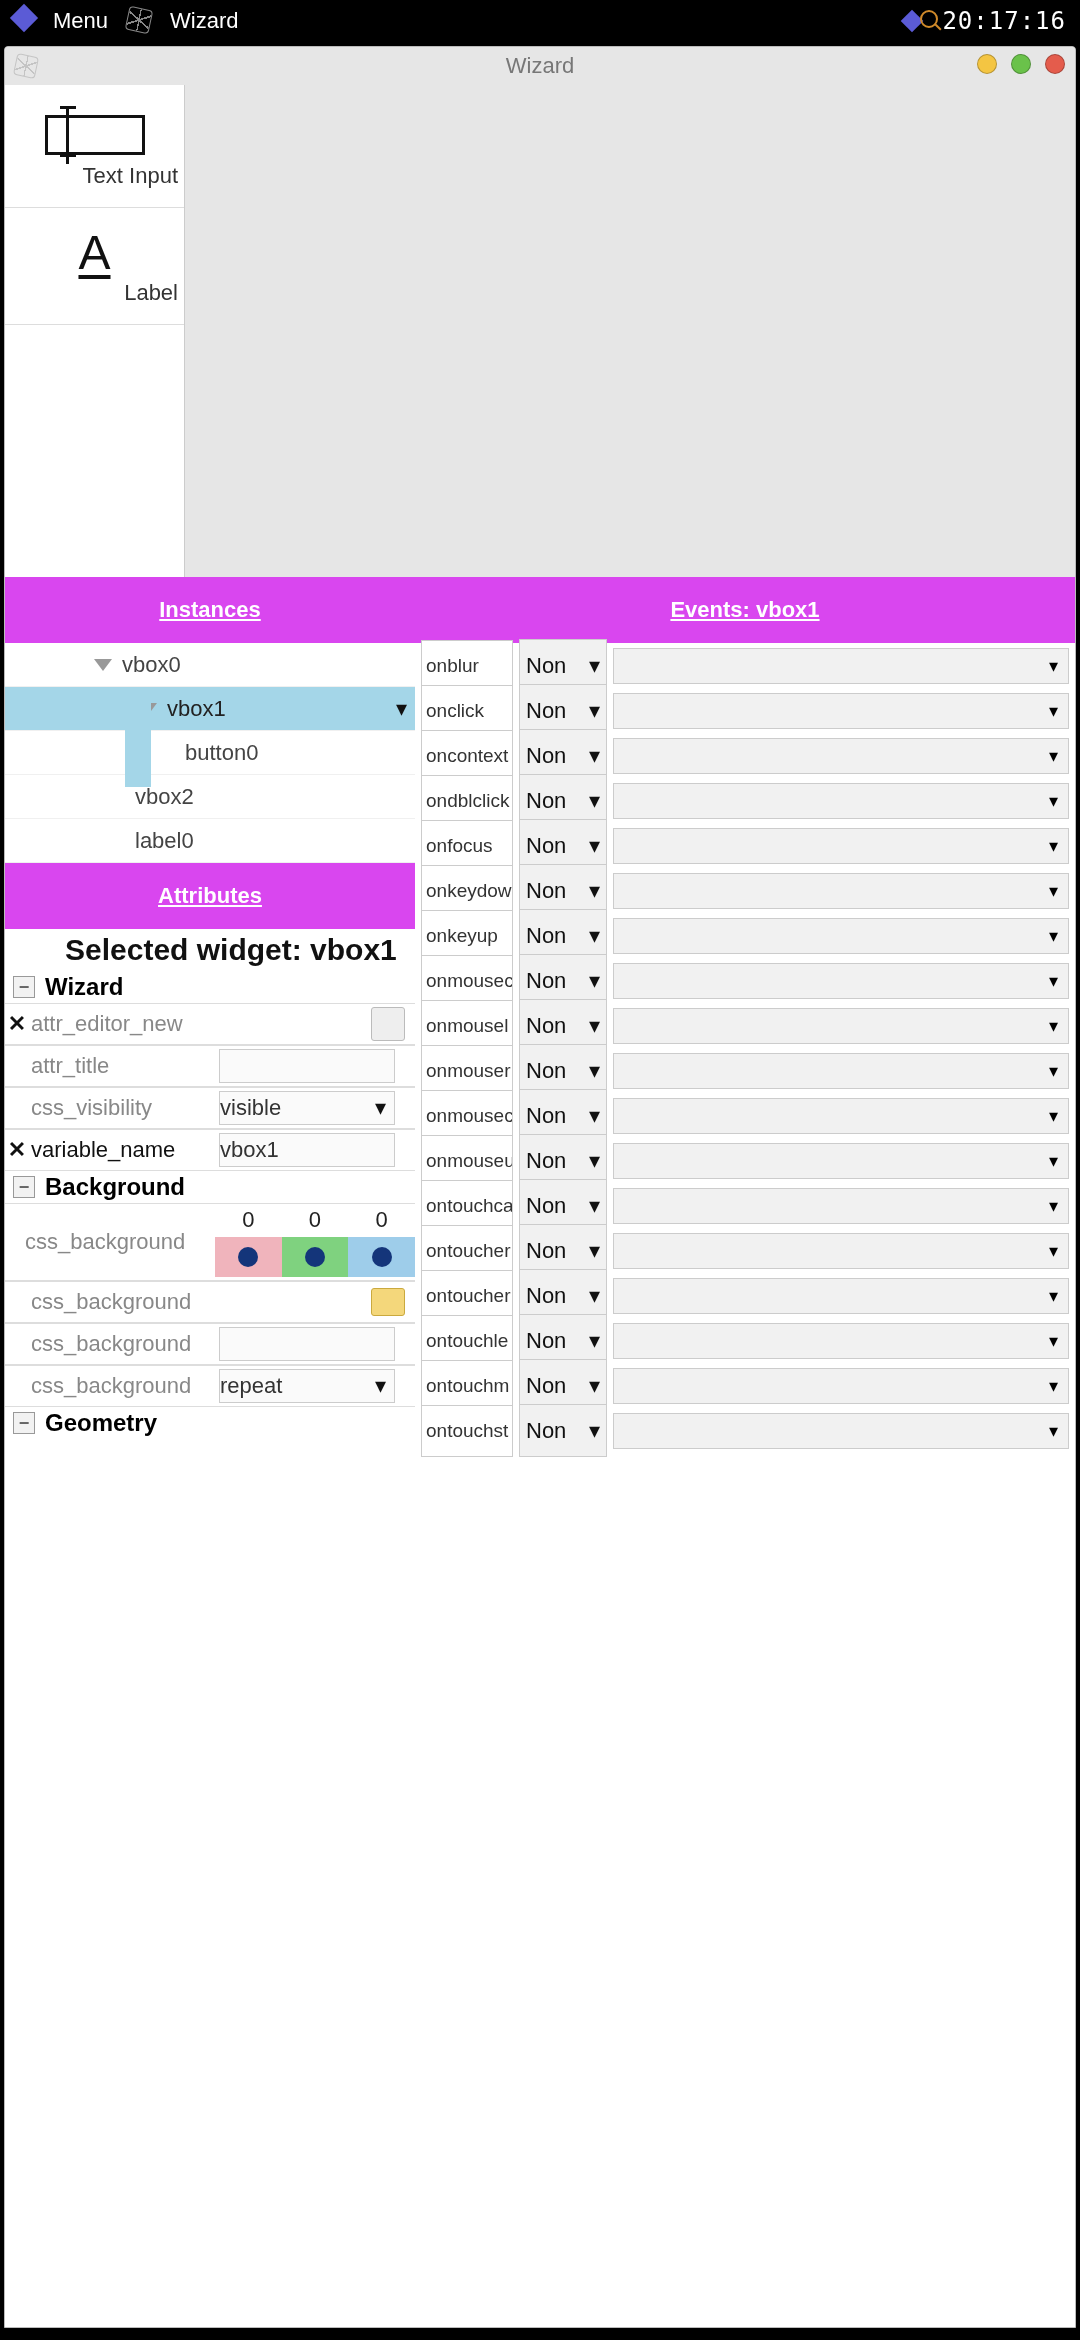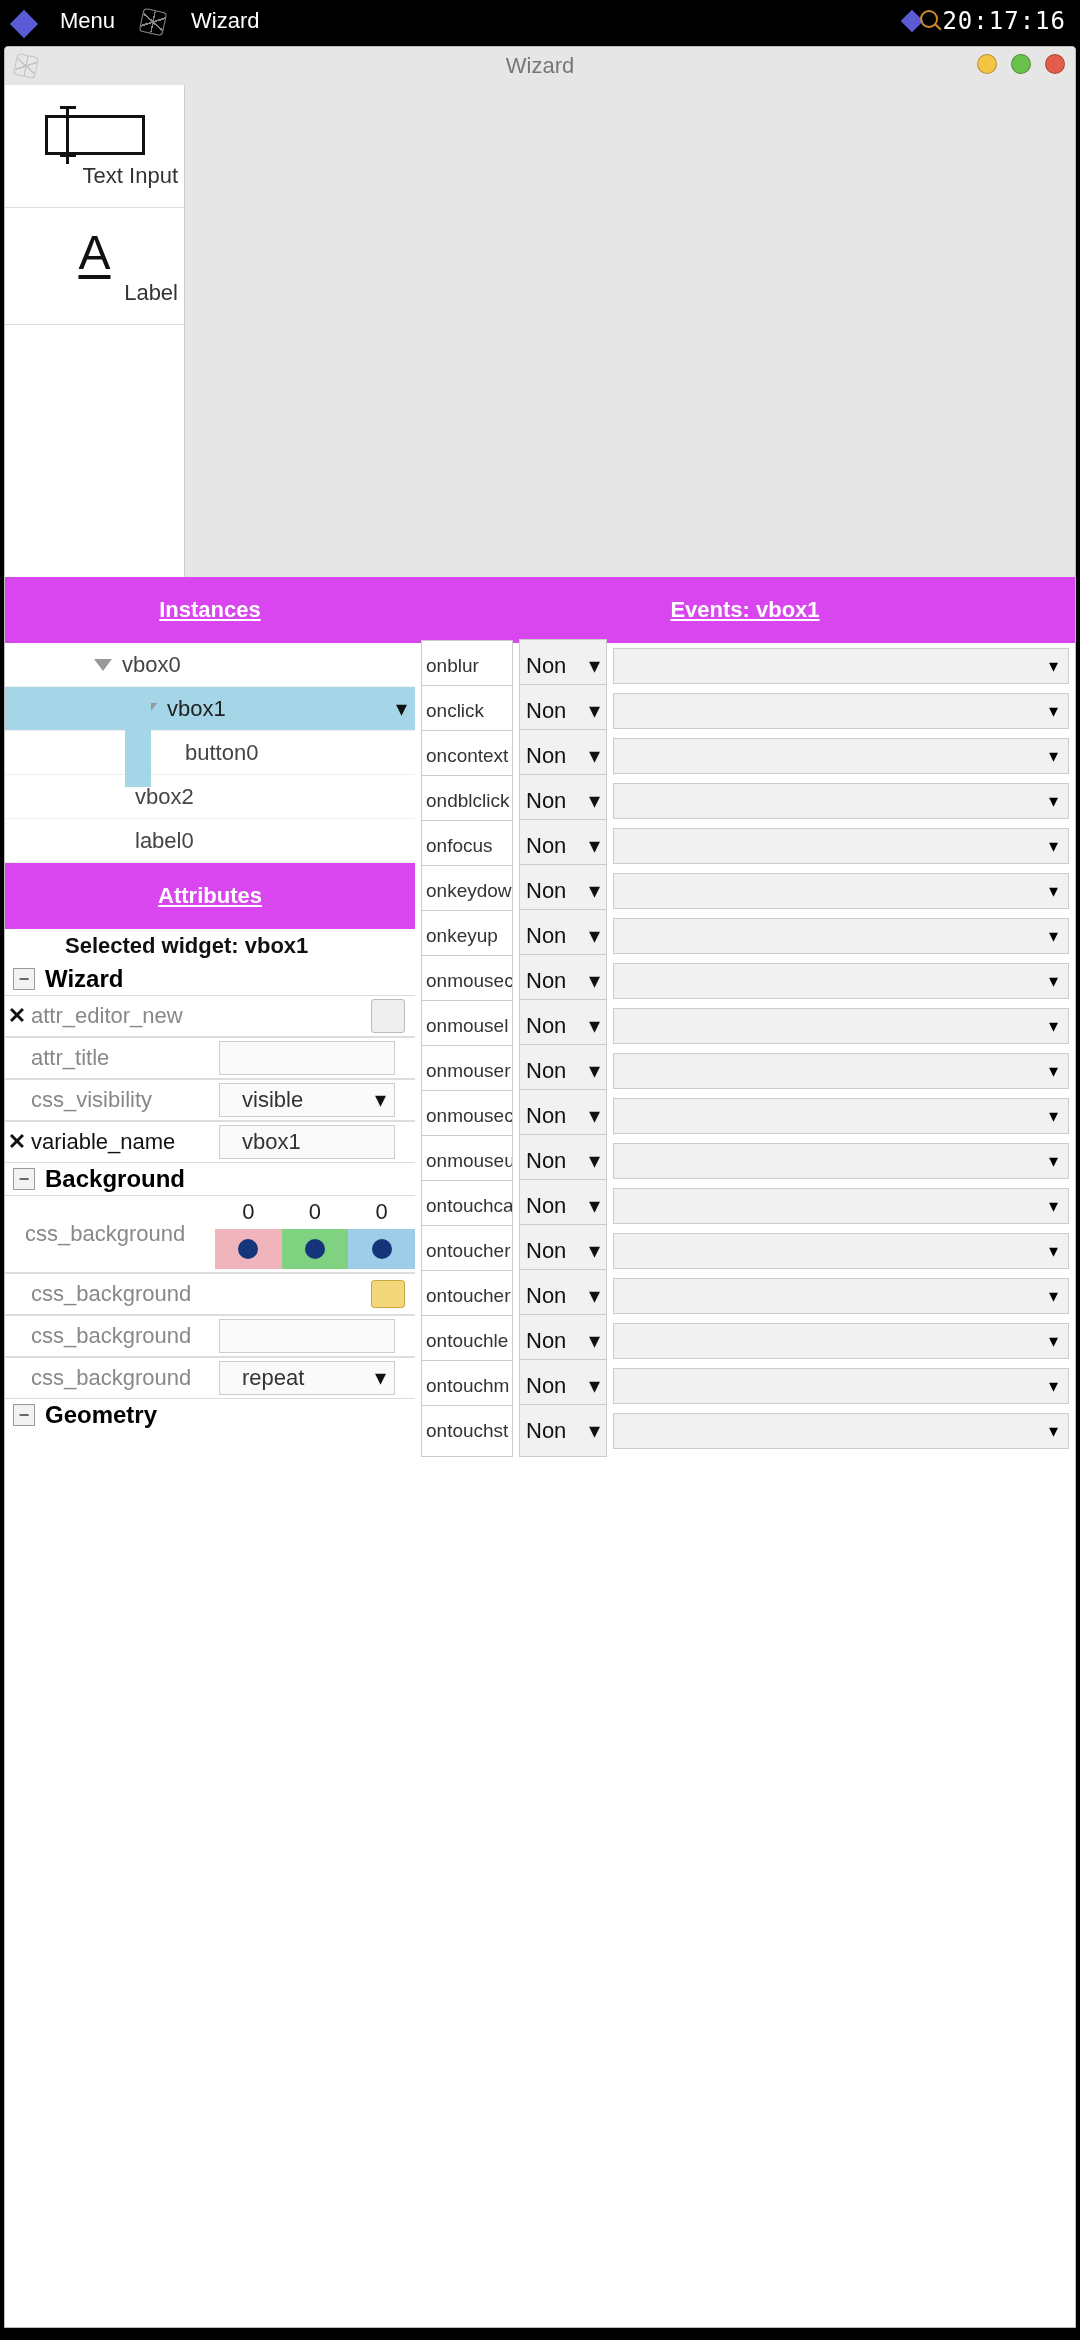--- a/index.html
+++ b/index.html
@@ -3,21 +3,21 @@
 <meta charset="utf-8">
 <style>
   * { box-sizing: border-box; margin: 0; padding: 0; font-family: Arial, Helvetica, sans-serif; }
   html, body { width: 720px; height: 1560px; background: #000; overflow: hidden; }
   
   .statusbar {
     position: absolute; top:0; left:0; right:0; height:42px;
     background:#000; color:#fff; display:flex; align-items:center;
     padding:0 14px; font-size:22px;
   }
-  .statusbar .left { display:flex; align-items:flex-end; gap:26px; flex:1; }
+  .statusbar .left { display:flex; align-items:flex-start; gap:19px; flex:1; }
   .statusbar .right { display:flex; align-items:center; }
   .cube { width:20px; height:20px; background:#5b5bd6; transform:rotate(45deg); }
   .cube.small { width:16px; height:16px; }
   .wireframe {
     width:24px; height:24px; border:1px solid #888; border-radius:4px;
     transform:rotate(12deg);
     background:
       linear-gradient(30deg, transparent 47%, #888 47% 53%, transparent 53%),
       linear-gradient(-30deg, transparent 47%, #888 47% 53%, transparent 53%),
       linear-gradient(90deg, transparent 47%, #888 47% 53%, transparent 53%);
@@ -112,42 +112,42 @@
     border-right:9px solid transparent;border-top:12px solid #999;
     margin-right:10px; margin-left:4px;
   }
   .sel-bar {
     position:absolute; left:120px; top:48px; width:26px; height:96px;
     background:#a4d6e8;
   }
   
   .attr-wrap{ background:#fff; flex:1; overflow:hidden;}
   .attr-heading{
-    font-size:22px; font-weight:bold; color:#111;
+    font-size:30px; font-weight:bold; color:#111;
     padding:4px 10px 4px 60px;
   }
   .attr-group {
     display:flex; align-items:center; gap:10px; padding:2px 8px;
     font-size:24px; font-weight:bold;
   }
   .collapse {
     width:22px;height:22px;border:1px solid #999;background:#f2f2f2;
     display:flex;align-items:center;justify-content:center;color:#666;
     font-size:18px;line-height:0;
   }
   .attr-row{
     display:flex;align-items:center;height:42px;
     border:1px solid #ddd; border-left:none;border-right:none;
     font-size:22px;color:#888;
   }
   .attr-row .x { width:24px;text-align:center;color:#111;font-weight:bold;}
   .attr-row .key { flex:0 0 190px; padding-left:2px; overflow:hidden; white-space:nowrap;}
   .attr-row .val {
     flex:1; height:34px; border:1px solid #ccc; background:#fafafa;
-    display:flex;align-items:center;padding:0 22px;color:#333;
+    display:flex;align-items:center;padding:0 0;color:#333;
     margin-right:20px;
     position:relative;
   }
   .attr-row .btn {
     width:34px;height:34px;border:1px solid #bbb;background:#eee;
     margin-right:10px;border-radius:3px;
   }
   .sel::after{content:"▾"; position:absolute; right:8px; color:#111;}
   .color-row{
     display:flex;align-items:center;height:78px;

